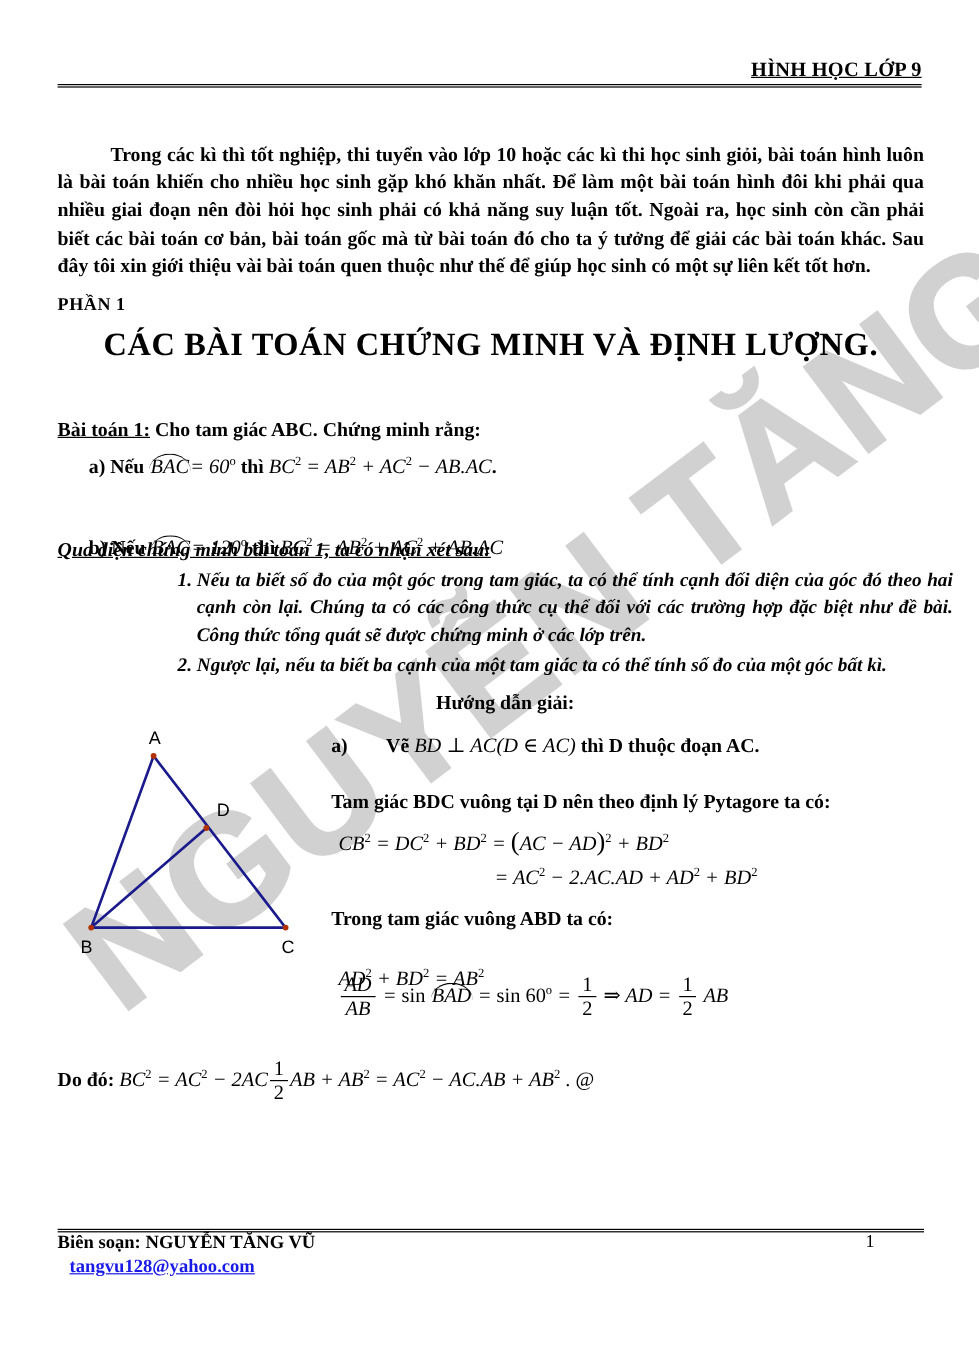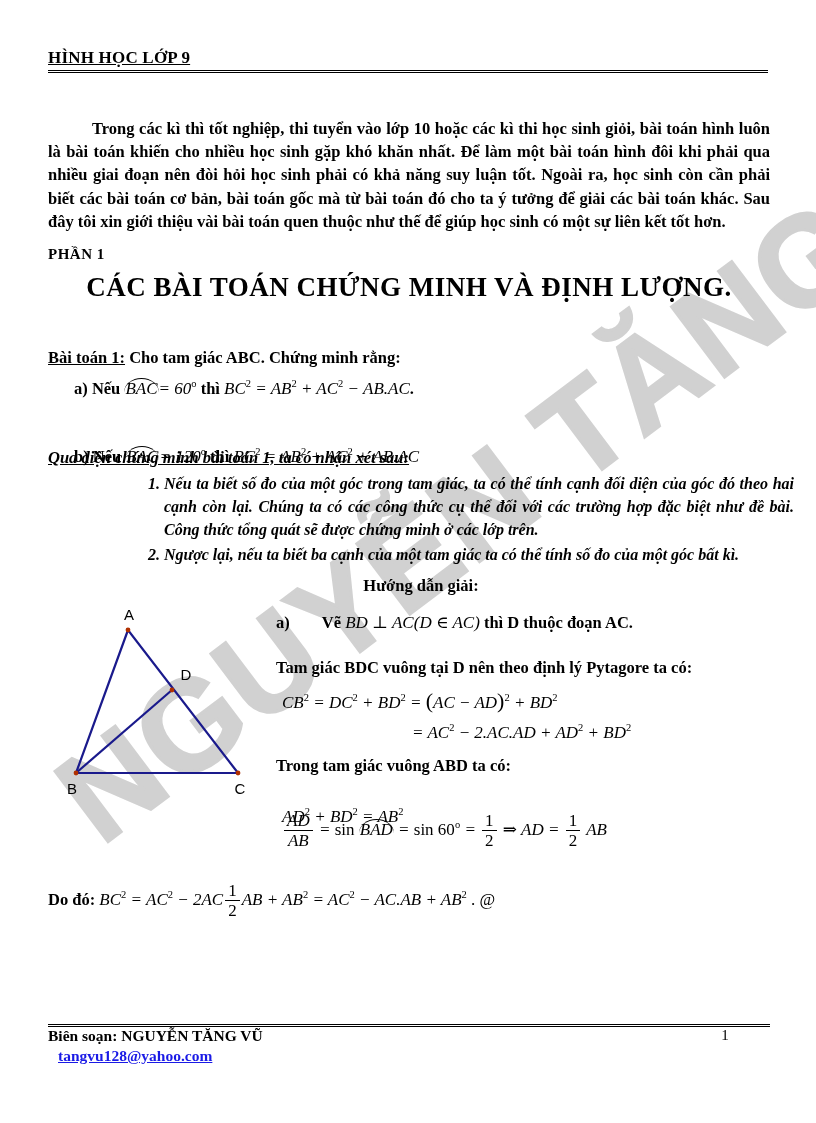--- a/index.html
+++ b/index.html
@@ -58,20 +58,21 @@
     top: 48px;
     width: 720px;
     border-bottom: 3px double #000;
     padding-bottom: 2px;
     display: flex;
     justify-content: space-between;
     align-items: flex-end;
     font-weight: bold;
     font-size: 17px;
     letter-spacing: .2px;
+    flex-direction: column;
   }
   .doc-header .hdr-left { text-decoration: underline; }
   .doc-header .hdr-right { text-decoration: underline; }
 
   
   .intro {
     position: absolute;
     left: 48px;
     top: 100px;
     width: 722px;

